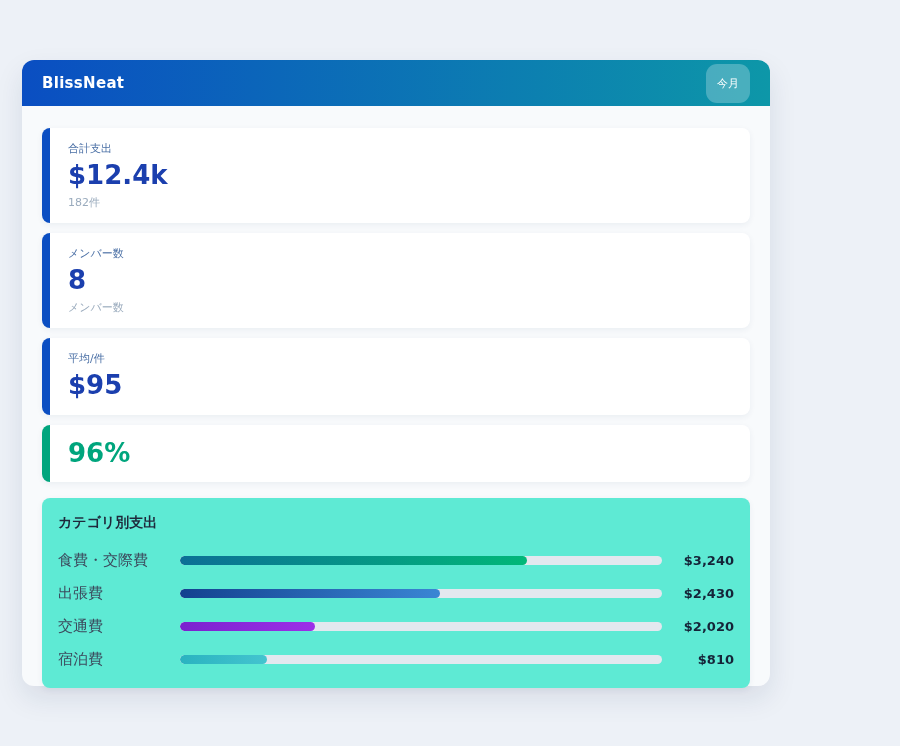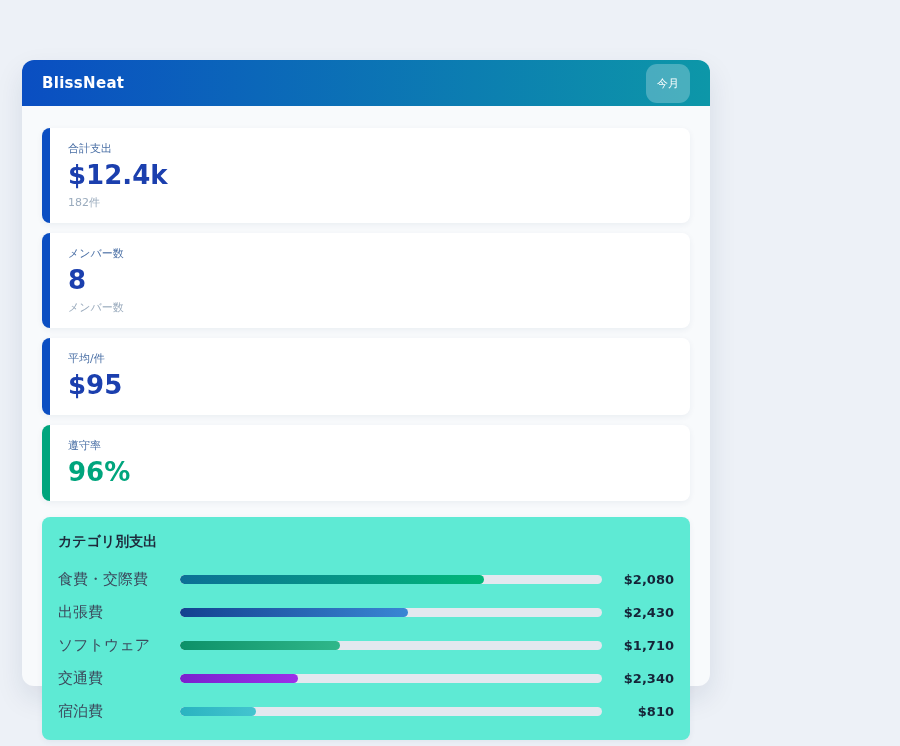--- a/index.html
+++ b/index.html
@@ -6,21 +6,21 @@
   html, body { width: 900px; height: 746px; }
   body {
     font-family: "DejaVu Sans", "Liberation Sans", sans-serif;
     background: #edf1f7;
     position: relative;
     overflow: hidden;
   }
   .app-card {
     position: absolute;
     left: 22px; top: 60px;
-    width: 688px; height: 626px;
+    width: 748px; height: 626px;
     background: #f8fafc;
     border-radius: 12px;
     box-shadow: 0 12px 28px rgba(15, 40, 80, 0.10);
   }
   .app-header {
     height: 46px;
     border-radius: 12px 12px 0 0;
     background: linear-gradient(90deg, #0a4ec2 0%, #0d97a8 100%);
     display: flex;
     align-items: center;
@@ -131,57 +131,49 @@
       <div class="stat-value" style="color: rgb(27, 63, 174);">8</div>
       <div class="stat-sub">メンバー数</div>
     </div>
 
     <div class="stat-card" style="border-left-color: rgb(11, 78, 194);">
       <div class="stat-label">平均/件</div>
       <div class="stat-value" style="color: rgb(27, 63, 174);">$95</div>
     </div>
 
     <div class="stat-card" style="border-left-color: rgb(0, 165, 125);">
-      <div class="stat-label">遵守率</div>
       <div class="stat-value" style="color: rgb(0, 165, 125);">96%</div>
     </div>
 
     <div class="category-card">
       <div class="category-title">カテゴリ別支出</div>
 
       <div class="bar-row">
         <div class="bar-label">食費・交際費</div>
         <div class="bar-track" style="background: rgb(227, 232, 239);">
           <div class="bar-fill" style="width: 72%; background: linear-gradient(90deg, rgb(12, 111, 150), rgb(0, 184, 120));"></div>
         </div>
-        <div class="bar-value">$2,080</div>
+        <div class="bar-value">$3,240</div>
       </div>
 
       <div class="bar-row">
         <div class="bar-label">出張費</div>
         <div class="bar-track" style="background: rgb(227, 232, 239);">
           <div class="bar-fill" style="width: 54%; background: linear-gradient(90deg, rgb(19, 65, 143), rgb(58, 134, 212));"></div>
         </div>
         <div class="bar-value">$2,430</div>
       </div>
 
-      <div class="bar-row">
-        <div class="bar-label">ソフトウェア</div>
-        <div class="bar-track" style="background: rgb(227, 232, 239);">
-          <div class="bar-fill" style="width: 38%; background: linear-gradient(90deg, rgb(13, 145, 104), rgb(47, 183, 138));"></div>
-        </div>
-        <div class="bar-value">$1,710</div>
-      </div>
 
       <div class="bar-row">
         <div class="bar-label">交通費</div>
         <div class="bar-track" style="background: rgb(227, 232, 239);">
           <div class="bar-fill" style="width: 28%; background: linear-gradient(90deg, rgb(122, 34, 206), rgb(157, 47, 232));"></div>
         </div>
-        <div class="bar-value">$2,340</div>
+        <div class="bar-value">$2,020</div>
       </div>
 
       <div class="bar-row">
         <div class="bar-label">宿泊費</div>
         <div class="bar-track" style="background: rgb(227, 232, 239);">
           <div class="bar-fill" style="width: 18%; background: linear-gradient(90deg, rgb(42, 179, 192), rgb(68, 196, 207));"></div>
         </div>
         <div class="bar-value">$810</div>
       </div>
 

